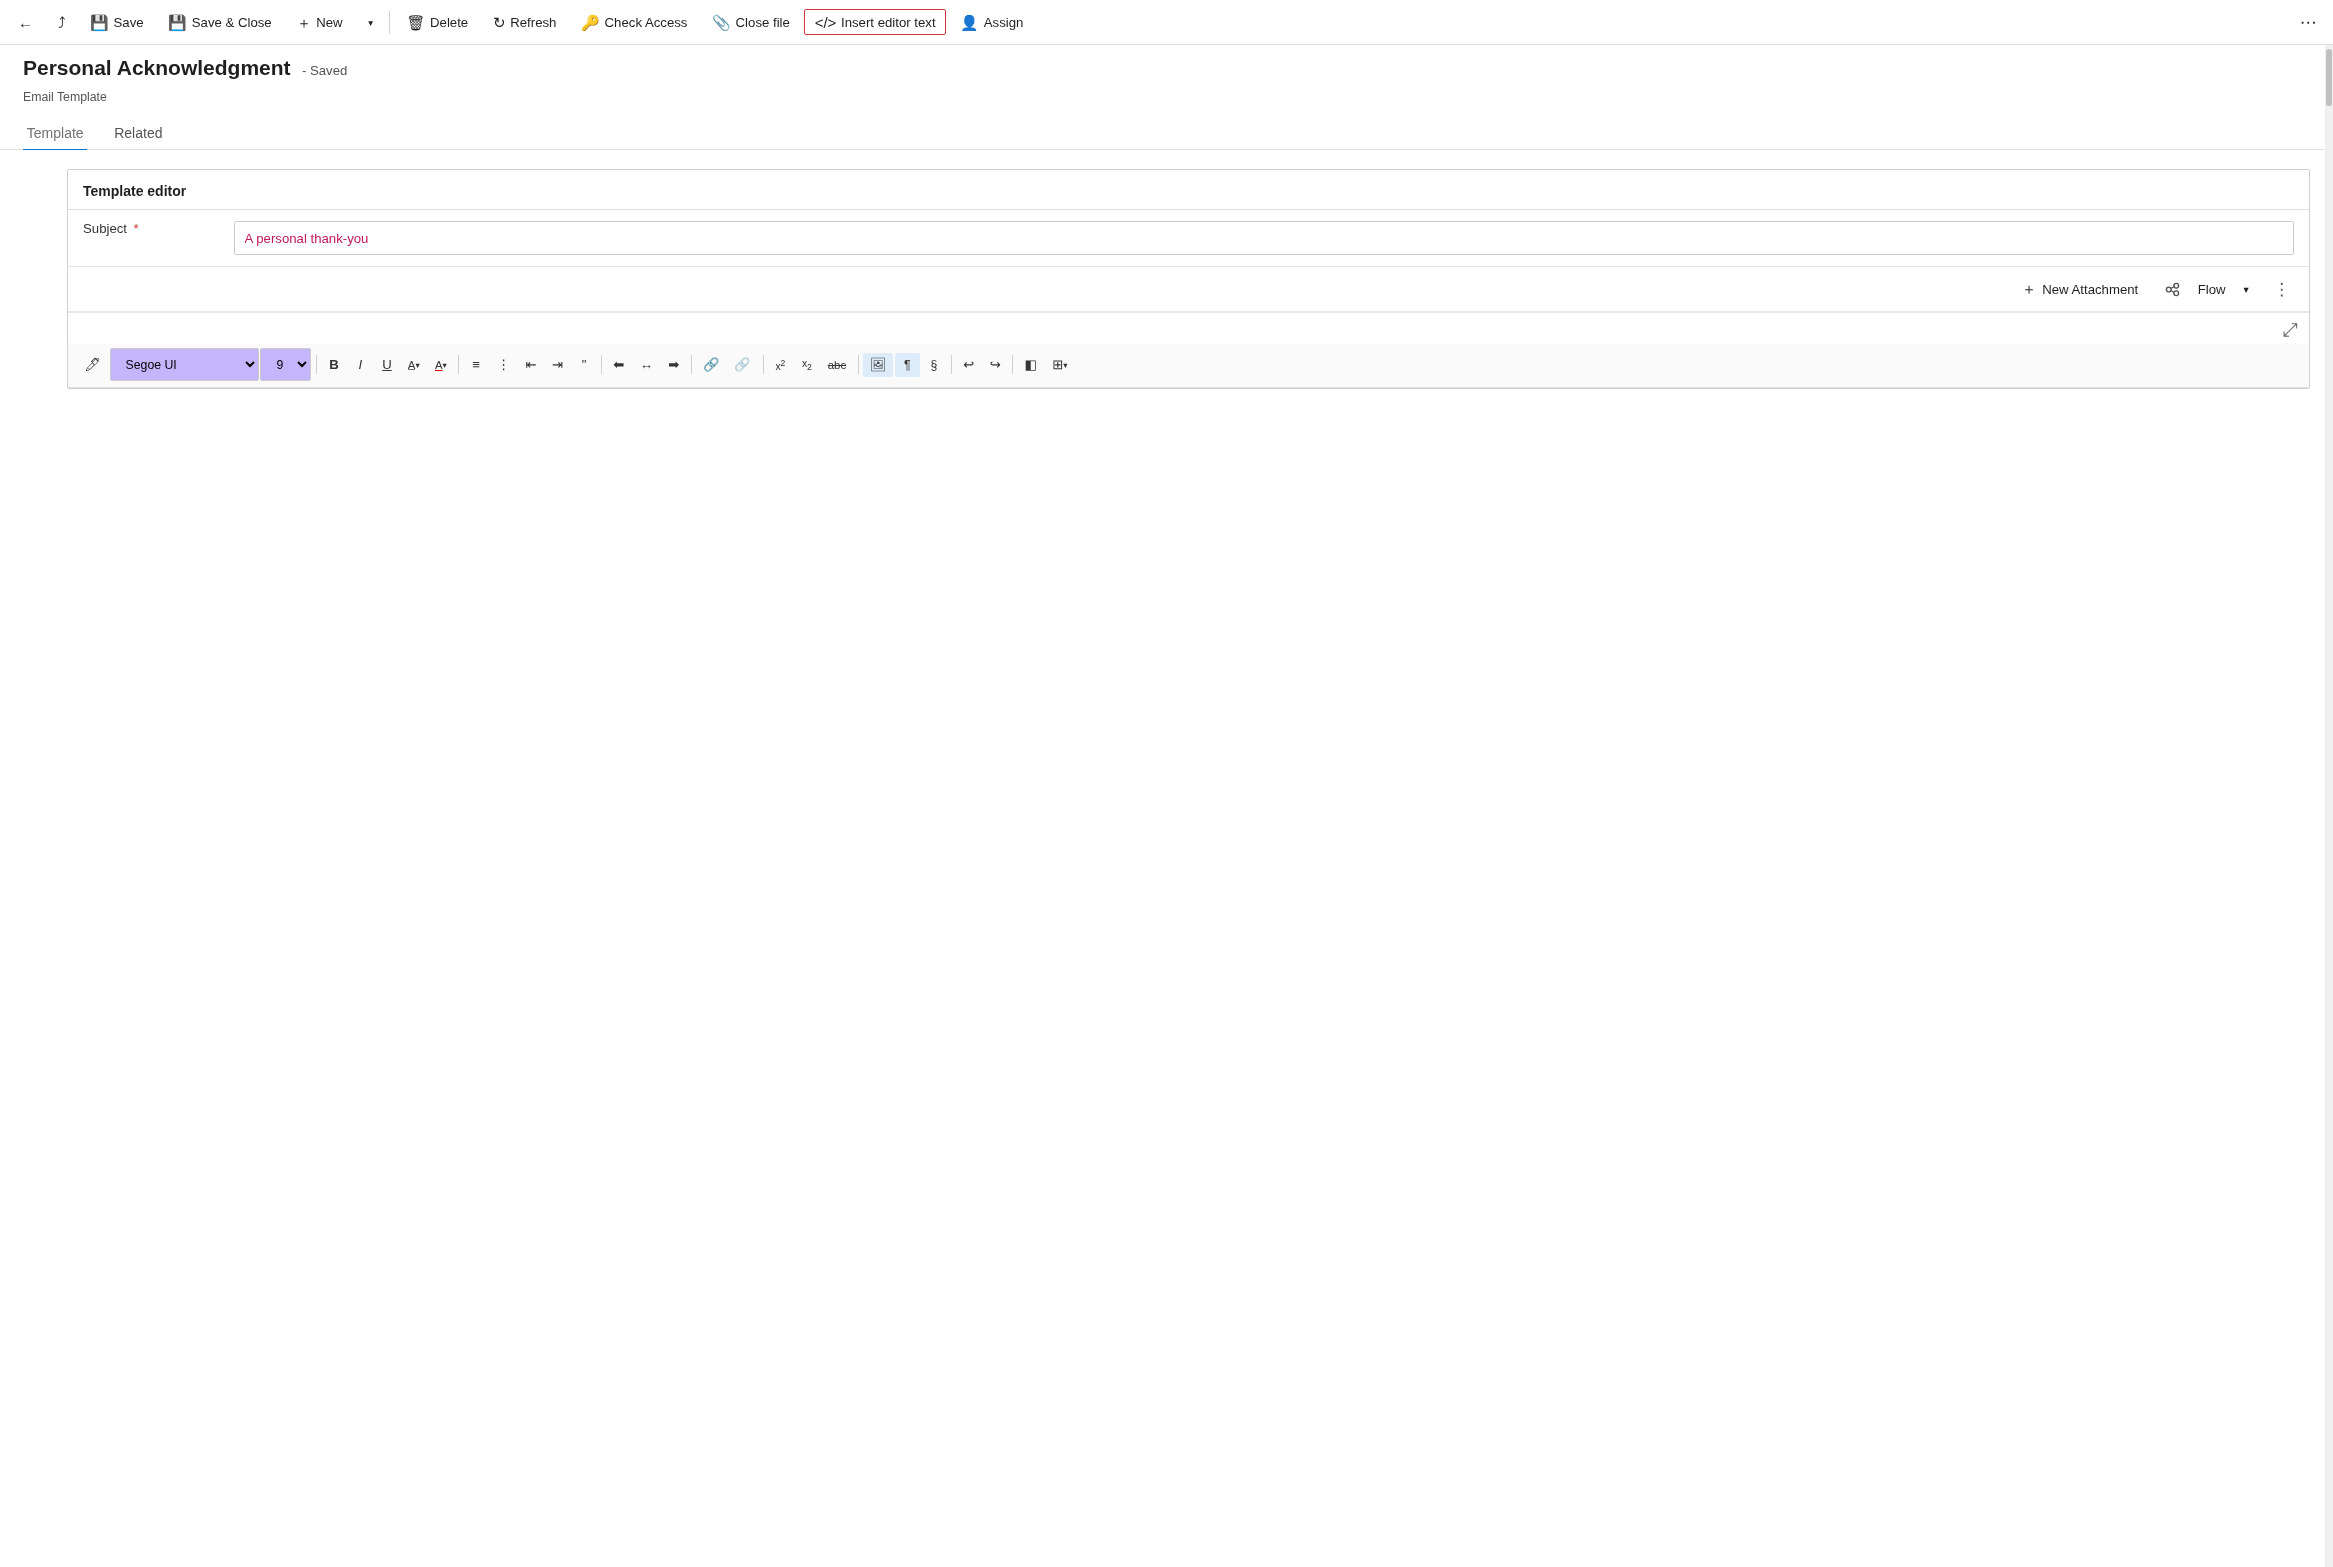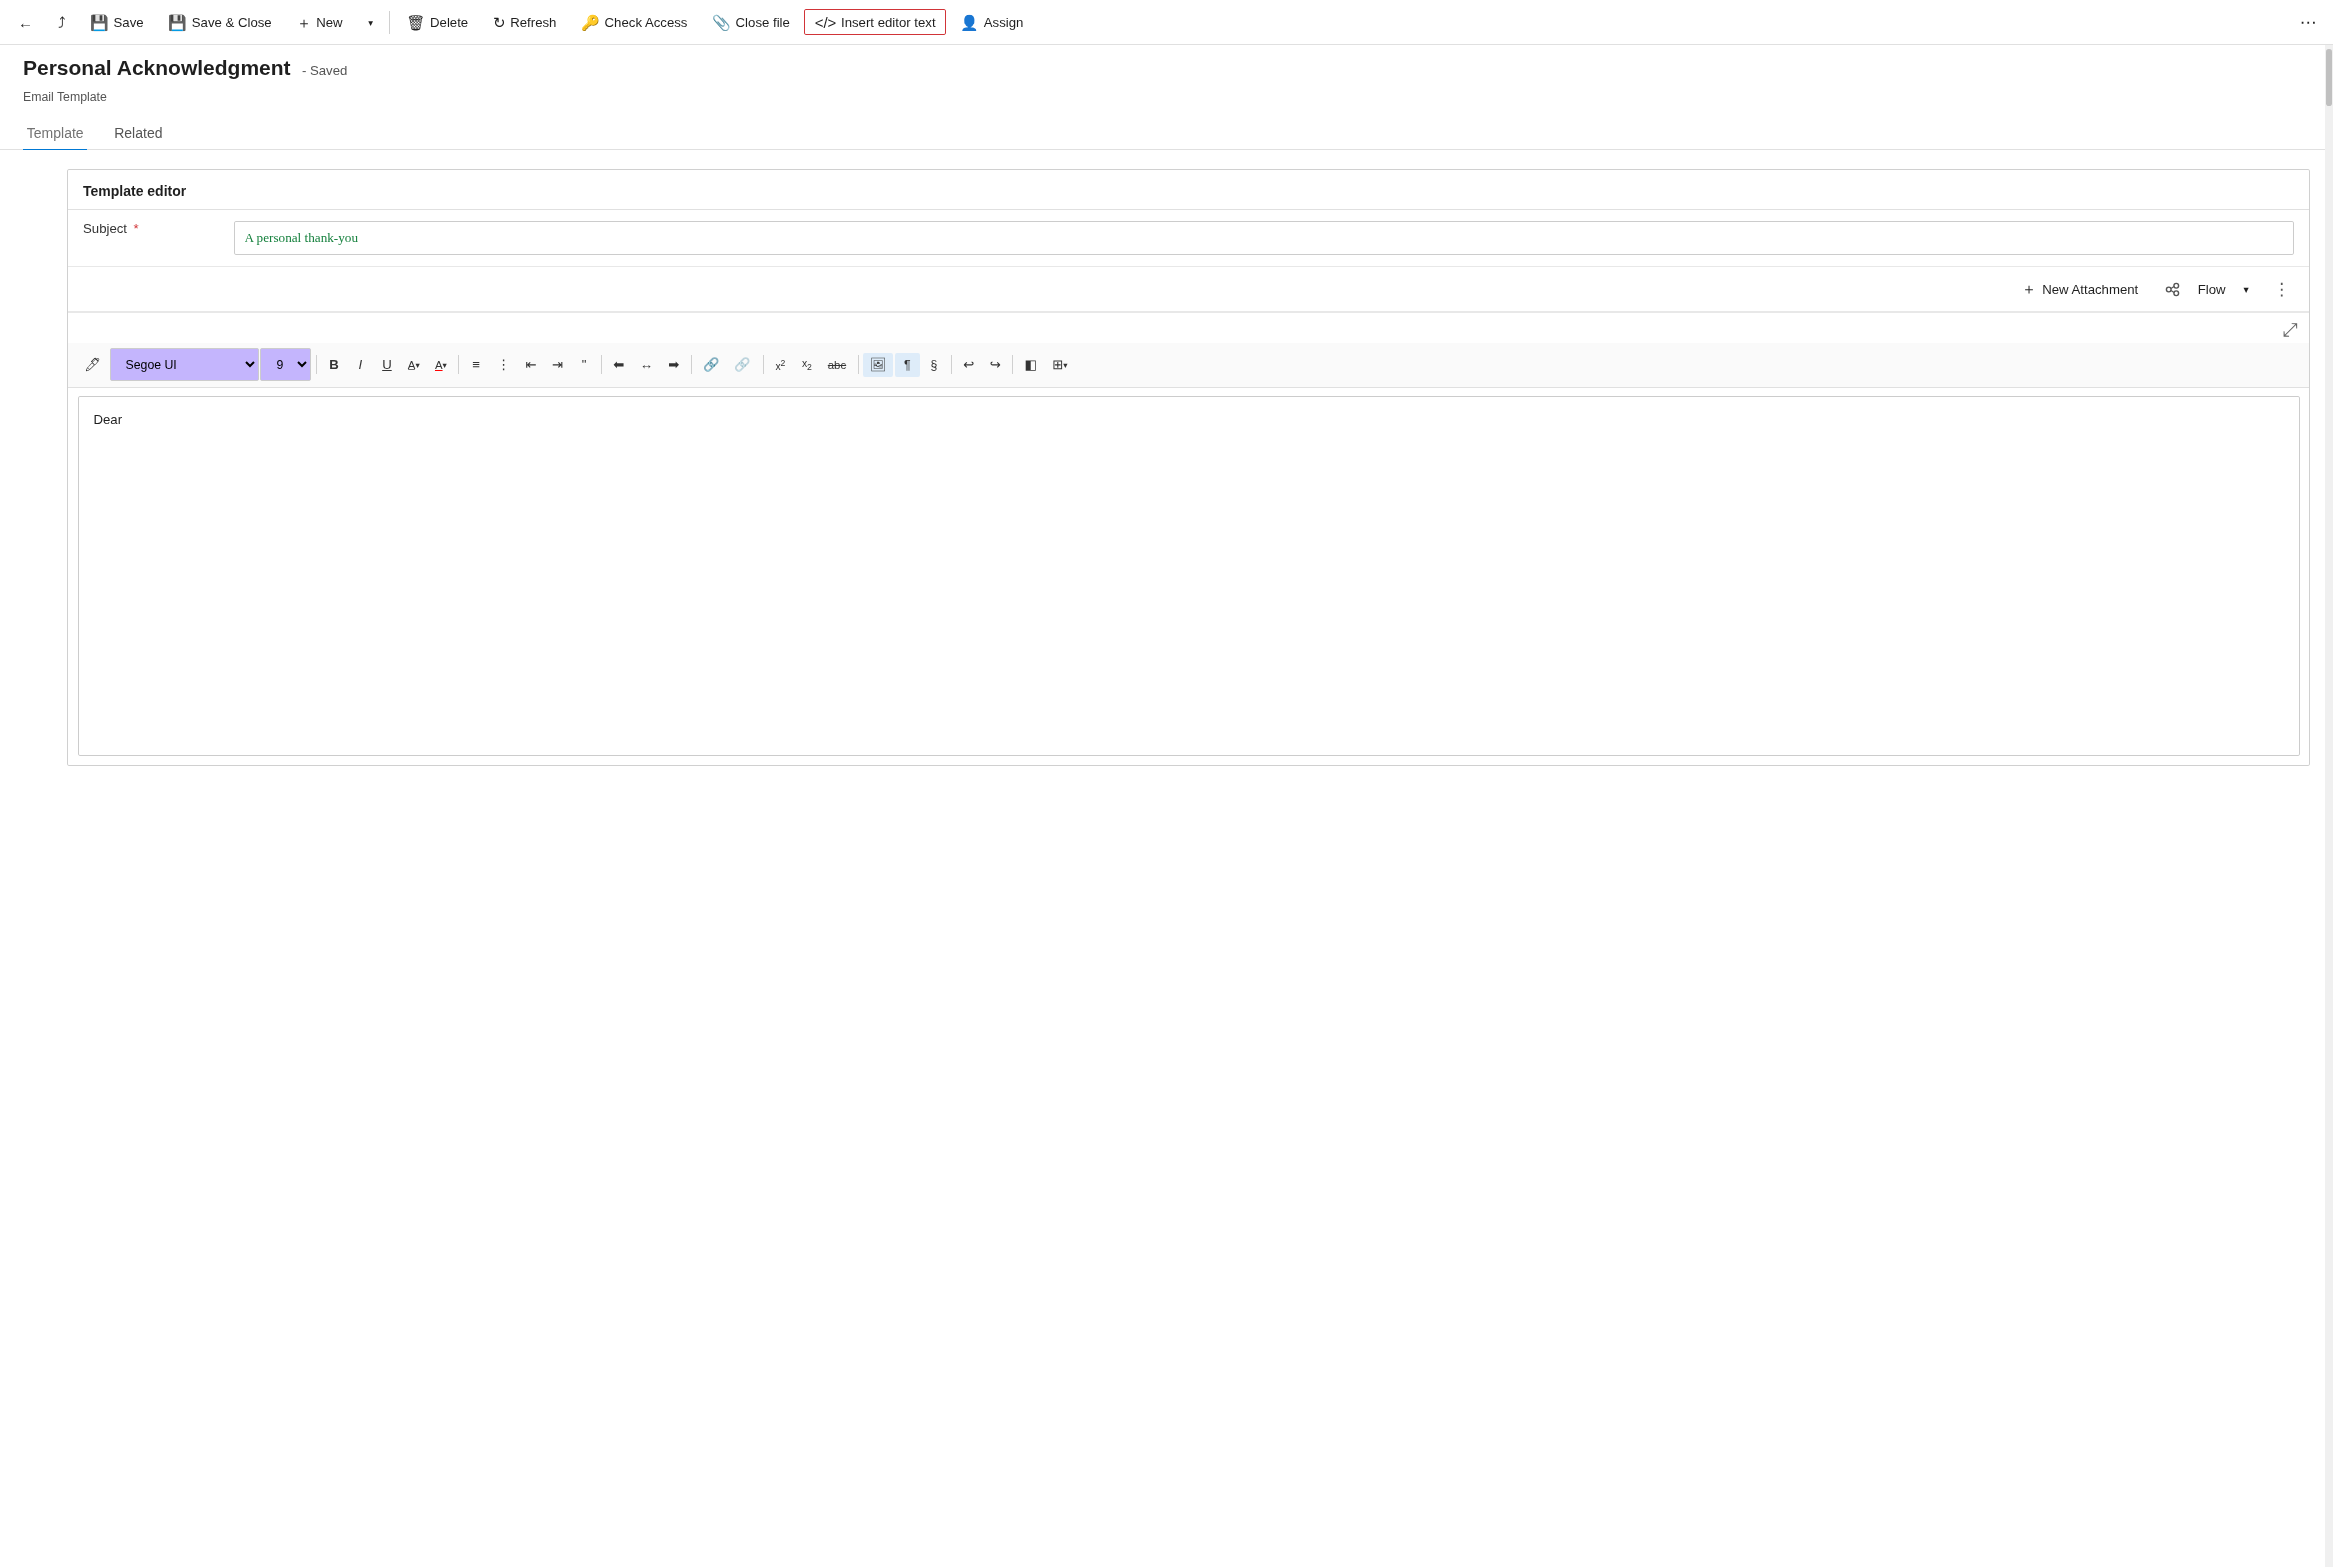--- a/index.html
+++ b/index.html
@@ -132,22 +132,22 @@
       color: #d13438;
       margin-left: 2.8px;
     }
     .subject-input {
       flex: 1;
       height: 34px;
       border: 0.9px solid #ccc;
       border-radius: 1.9px;
       padding: 3.8px 9.5px;
       font-size: 13.2px;
-      font-family: Liberation Serif, serif;
-      color: #15803d;
+      font-family: Liberation Sans, sans-serif;
+      color: #be185d;
       outline: none;
     }
 
     
     .attachment-bar {
       display: flex;
       align-items: center;
       justify-content: flex-end;
       padding: 7.6px 15px;
       border-bottom: 0.9px solid #e8e8e8;
@@ -480,22 +480,19 @@
       <div class="rte-separator"></div>
       <button class="rte-btn">
         <span>◧</span>
       </button>
       <button class="rte-btn">
         <span>⊞</span>
         <span style="font-size:8.5px;">▾</span>
       </button>
     </div>
 
-    <div class="editor-body" contenteditable="true" style="">
-      <span>Dear</span>
-    </div>
   </div>
 </div>
 
 <div class="right-scrollbar">
   <div class="scrollbar-thumb"></div>
 </div>
 
 
 </body></html>

